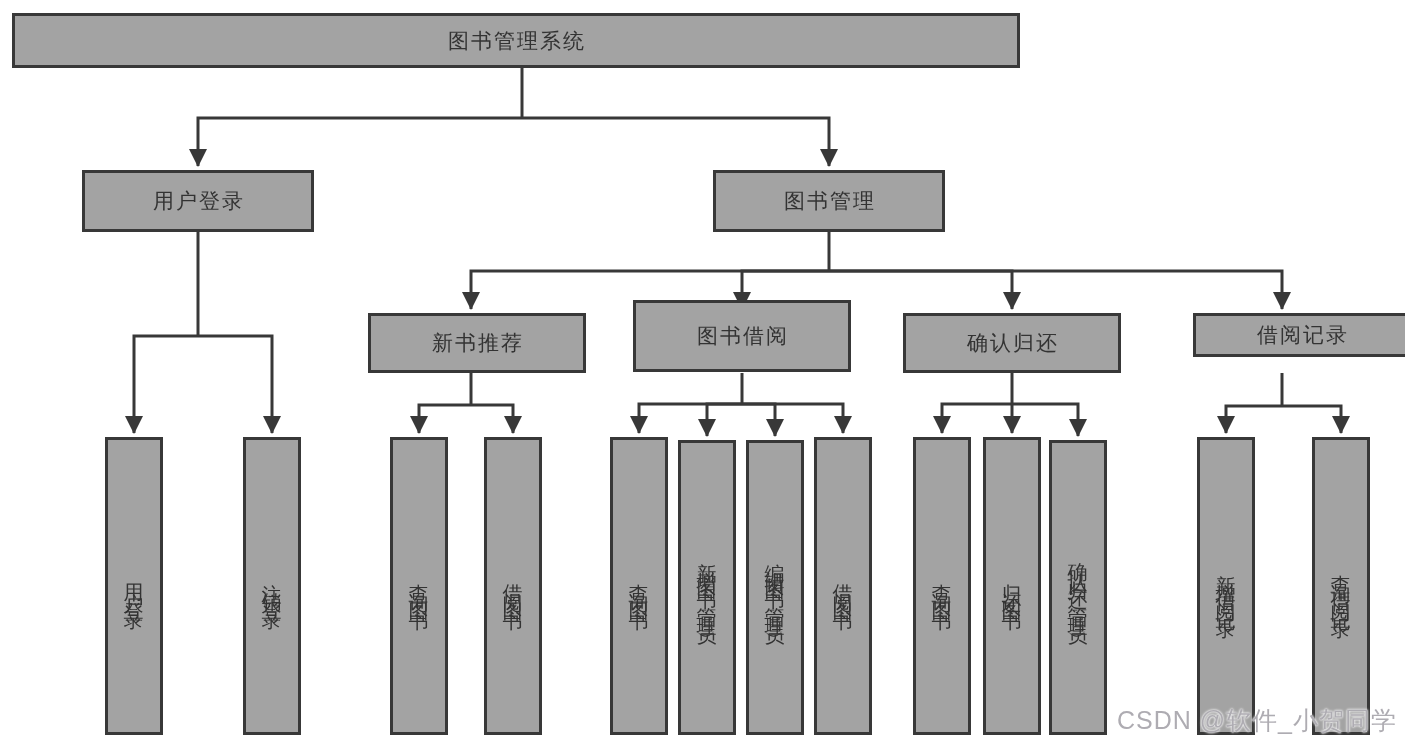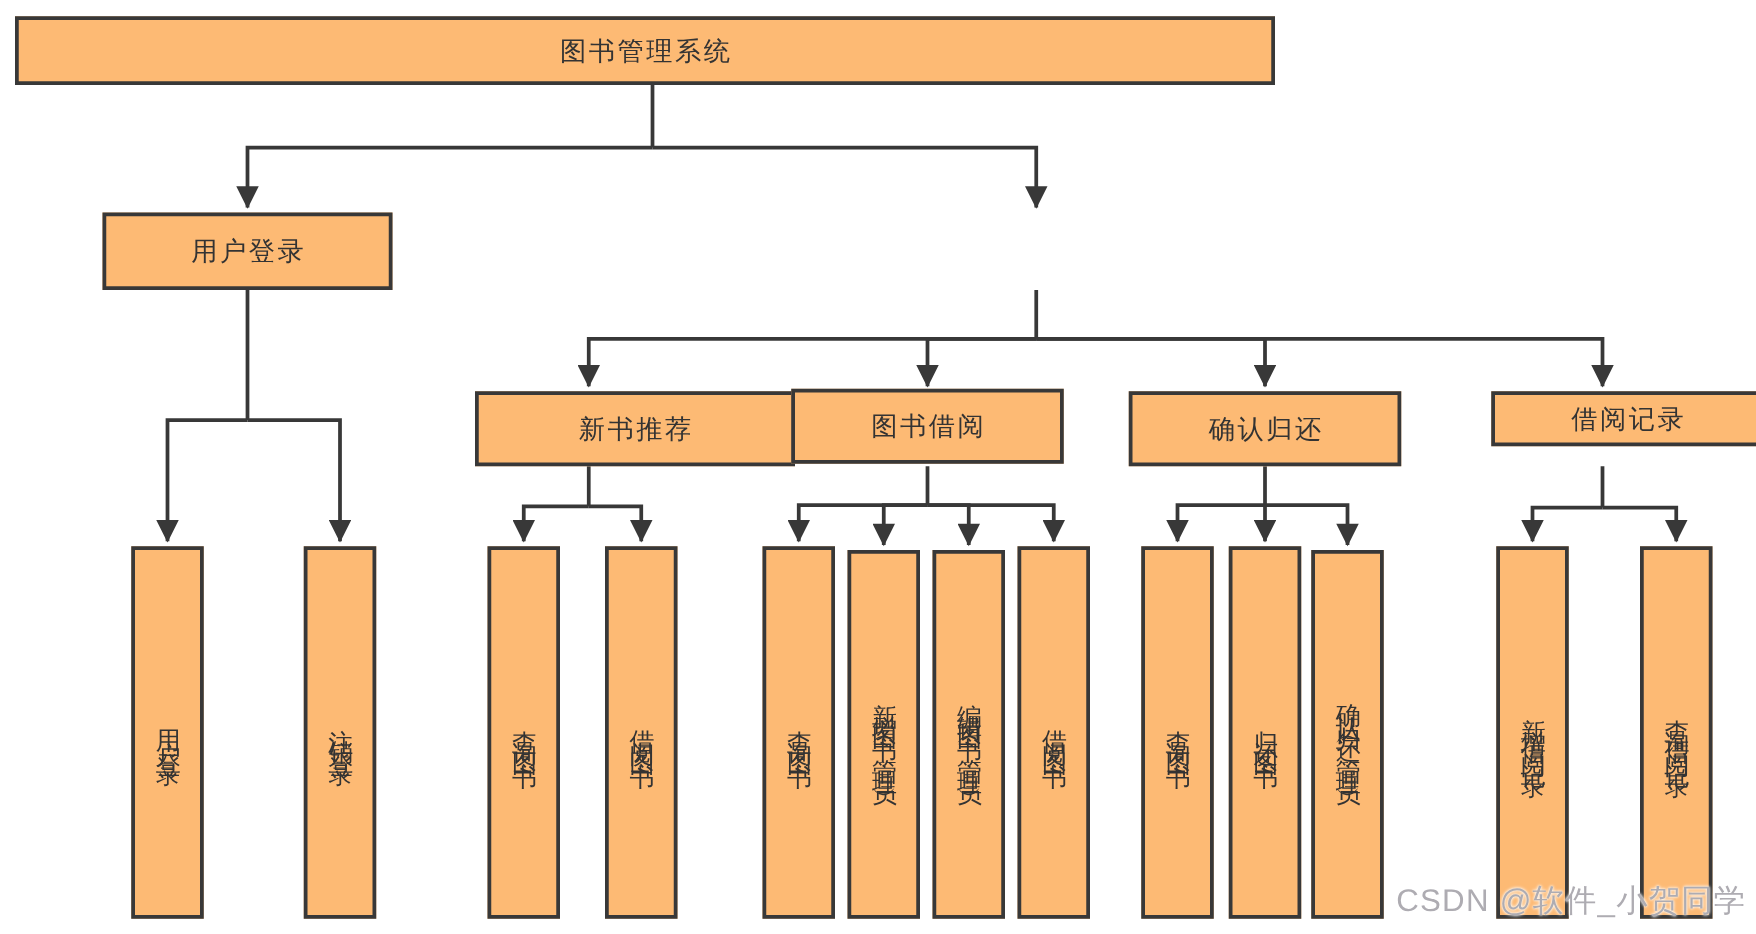--- a/index.html
+++ b/index.html
@@ -16,21 +16,21 @@
   }
   .wires {
     position: absolute;
     left: 0; top: 0;
     width: 1405px; height: 747px;
     z-index: 1;
   }
   .node {
     position: absolute;
     box-sizing: border-box;
-    background: #fdba74;
+    background: #a3a3a3;
     border: 3px solid var(--line, #383838);
     display: flex;
     align-items: center;
     justify-content: center;
     color: var(--text, #333333);
     z-index: 2;
     font-family: Liberation Serif, serif;
   }
   .hbox {
     font-size: 21px;
@@ -101,23 +101,24 @@
 
       <path d="M1282 373 V406"></path>
       <path marker-end="url(#arrow)" d="M1282 406 H1226 V433"></path>
       <path marker-end="url(#arrow)" d="M1282 406 H1341 V433"></path>
     </g>
   </svg>
 
   <div class="node hbox" style="left:12px; top:13px; width:1008px; height:55px;">图书管理系统</div>
 
   <div class="node hbox" style="left:82px; top:170px; width:232px; height:62px;">用户登录</div>
+  <div class="node hbox" style="left:713px; top:170px; width:232px; height:62px;">图书管理</div>
 
-  <div class="node hbox" style="left:380px; top:313px; width:256px; height:60px;text-align:center;">新书推荐</div>
-  <div class="node hbox" style="left:633px; top:311px; width:218px; height:60px;">图书借阅</div>
+  <div class="node hbox" style="left:368px; top:313px; width:218px; height:60px;text-align:center;">新书推荐</div>
+  <div class="node hbox" style="left:633px; top:300px; width:218px; height:72px;">图书借阅</div>
   <div class="node hbox" style="left:903px; top:313px; width:218px; height:60px;">确认归还</div>
   <div class="node hbox" style="left:1173px; top:313px; width:218px; height:44px;margin-left:20px;">借阅记录</div>
 
   <div class="node vbox" style="left:105px; top:437px; width:58px; height:298px;">
     <span class="vtext">用户登录</span>
   </div>
   <div class="node vbox" style="left:243px; top:437px; width:58px; height:298px;">
     <span class="vtext">注销登录</span>
   </div>
 

